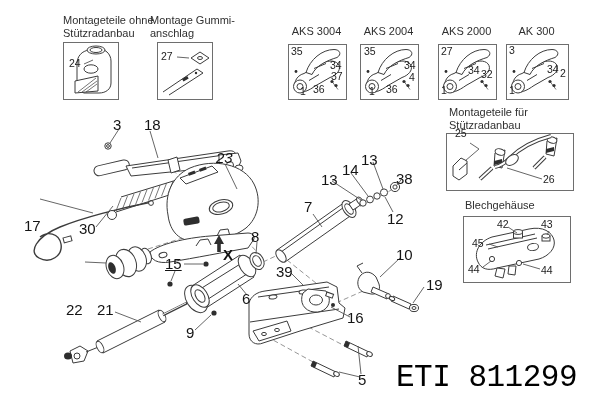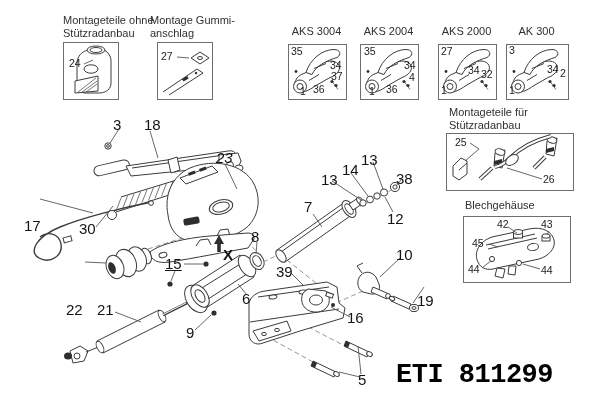--- a/index.html
+++ b/index.html
@@ -11,22 +11,22 @@
   .thin{fill:none;stroke:#3c3c3c;stroke-width:.7;}
   .dk{fill:#2e2e2e;stroke:none;}
   .dash{fill:none;stroke:#8a8a8a;stroke-width:.9;stroke-dasharray:5 3;}
   .ldr{fill:none;stroke:#555;stroke-width:.9;}
   .box{position:absolute;border:1px solid #6e6e6e;background:transparent;}
   .btitle{position:absolute;font-size:11px;line-height:12.5px;color:#2f2f2f;white-space:nowrap;}
   .btitle.ctr{text-align:center;white-space:nowrap;}
   .plabel{position:absolute;font-size:15px;line-height:15px;color:#141414;}
   .blabel{position:absolute;font-size:10.5px;line-height:11px;color:#222;}
   .xmark{position:absolute;font-size:15px;font-weight:bold;color:#111;}
-  .eti{position:absolute;font-family:"Liberation Mono",monospace;font-weight:bold;
-       font-size:27px;letter-spacing:-.5px;color:#000;white-space:nowrap;}
+  .eti{position:absolute;font-family:"Liberation Mono",monospace;font-weight:normal;
+       font-size:31px;letter-spacing:-.5px;color:#000;white-space:nowrap;}
 </style>
 </head>
 <body>
 
 <div class="canvas">
 
 <svg width="600" height="414" viewBox="0 0 600 414">
   <defs>
     <g id="cpl">
       <path class="fw" d="M8,46 C3,40 7,31 15,29 L33,19 C40,15 48,16 50,21 C52,26 47,31 41,33 L27,41 C20,46 12,50 8,46 Z"></path>
@@ -358,21 +358,21 @@
 <div class="blabel" style="left:441px;top:46px;">27</div>
 <div class="blabel" style="left:468px;top:65px;">34</div>
 <div class="blabel" style="left:481px;top:69px;">32</div>
 <div class="blabel" style="left:441px;top:85px;">1</div>
 
 <div class="blabel" style="left:509px;top:45px;">3</div>
 <div class="blabel" style="left:547px;top:64px;">34</div>
 <div class="blabel" style="left:560px;top:68px;">2</div>
 <div class="blabel" style="left:509px;top:85px;">1</div>
 
-<div class="blabel" style="left:455px;top:137px;text-align:center;">25</div>
+<div class="blabel" style="left:455px;top:128px;text-align:center;">25</div>
 <div class="blabel" style="left:543px;top:174px;">26</div>
 
 <div class="blabel" style="left:497px;top:219px;">42</div>
 <div class="blabel" style="left:541px;top:219px;">43</div>
 <div class="blabel" style="left:472px;top:238px;">45</div>
 <div class="blabel" style="left:468px;top:264px;">44</div>
 <div class="blabel" style="left:541px;top:265px;">44</div>
 
 <div class="plabel" style="left:113px;top:117px;">3</div>
 <div class="plabel" style="left:144px;top:117px;">18</div>
@@ -387,20 +387,20 @@
 <div class="plabel" style="left:342px;top:162px;">14</div>
 <div class="plabel" style="left:361px;top:152px;">13</div>
 <div class="plabel" style="left:396px;top:171px;">38</div>
 <div class="plabel" style="left:387px;top:211px;text-align:right;">12</div>
 <div class="plabel" style="left:276px;top:264px;">39</div>
 <div class="plabel" style="left:242px;top:291px;">6</div>
 <div class="plabel" style="left:186px;top:325px;">9</div>
 <div class="plabel" style="left:97px;top:302px;">21</div>
 <div class="plabel" style="left:396px;top:247px;">10</div>
 <div class="plabel" style="left:347px;top:310px;">16</div>
-<div class="plabel" style="left:417px;top:277px;margin-top:16px;">19</div>
+<div class="plabel" style="left:426px;top:277px;">19</div>
 <div class="plabel" style="left:358px;top:372px;">5</div>
 
 <div class="xmark" style="left:223px;top:246px;">X</div>
 
 <div class="eti" style="left:396px;top:360px;">ETI 811299</div>
 
 </div>
 
 </body></html>

